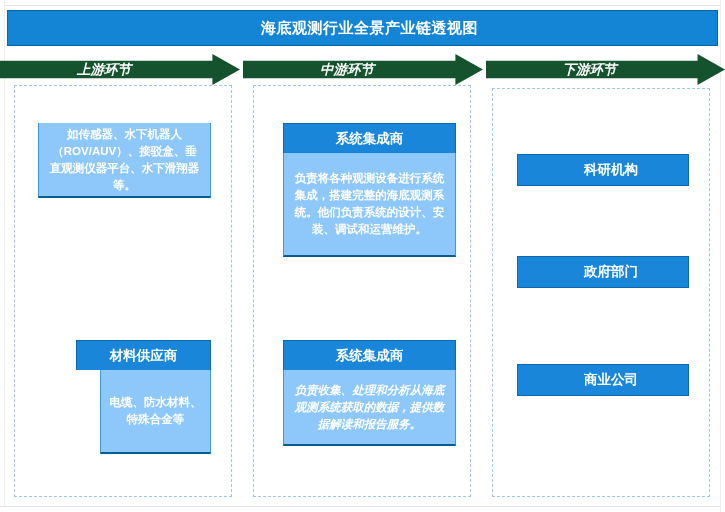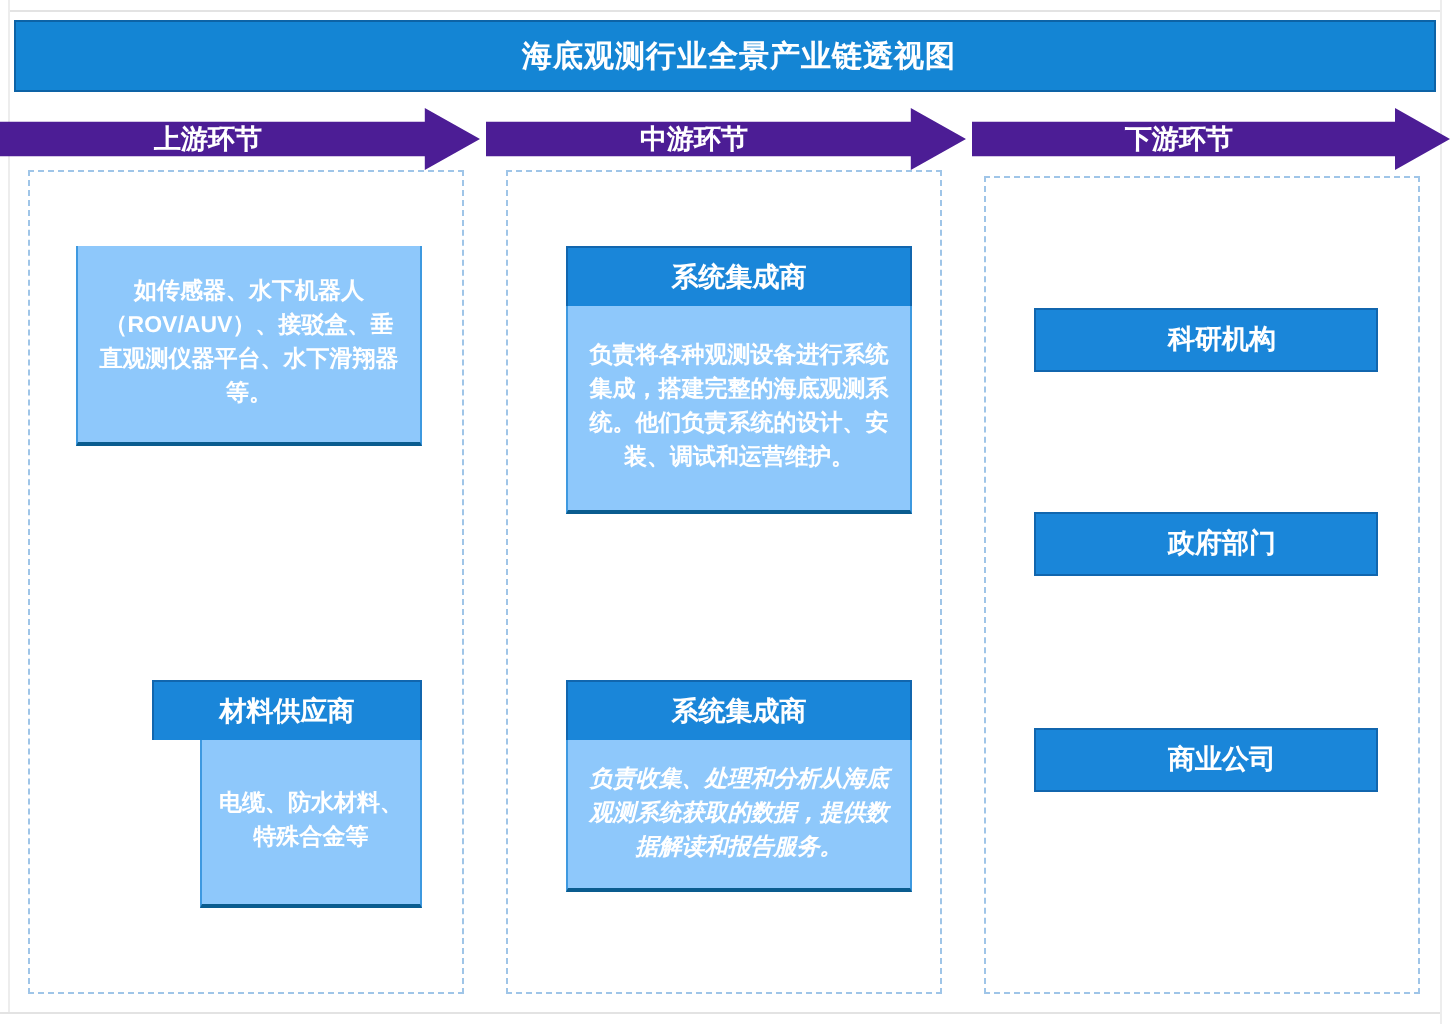--- a/index.html
+++ b/index.html
@@ -77,26 +77,27 @@
     font-weight: bold;
     letter-spacing: 0.5px;
     white-space: nowrap;
   }
 
   
   .arrow {
     position: absolute;
     height: 31px;
     top: 54px;
-    background: #4c1d95;
+    background: #14532d;
     display: flex;
     align-items: center;
     justify-content: center;
     -webkit-clip-path: polygon(0 22%, 0 22%, 88.5% 22%, 88.5% 0%, 100% 50%, 88.5% 100%, 88.5% 78%, 0 78%);
     clip-path: polygon(0% 22%, 88.5% 22%, 88.5% 0%, 100% 50%, 88.5% 100%, 88.5% 78%, 0% 78%);
+    font-style: italic;
   }
   .arrow-inner {
     color: #ffffff;
     font-size: 13.5px;
     font-weight: bold;
     white-space: nowrap;
     position: relative;
     left: -16px;
   }
   .arrow.a1 { left: 0px;   width: 240px; }
@@ -149,21 +150,21 @@
   .card-body-text {
     color: #ffffff;
     font-size: 11.5px;
     font-weight: bold;
     line-height: 17px;
     text-align: center;
   }
 
   
   .card.c-up-1  { left: 38px;  top: 123px; width: 173px; }
-  .card.c-up-1 .card-body { height: 100px; }
+  .card.c-up-1 .card-body { height: 75px; }
   .card.c-up-2  { left: 38px;  top: 340px; width: 173px; padding-left: 38px; }
   .card.c-up-2 .card-body { height: 84px; margin-left: 24px; }
   .card.c-mid-1 { left: 283px; top: 123px; width: 173px; }
   .card.c-mid-1 .card-body { height: 104px; }
   .card.c-mid-2 { left: 283px; top: 340px; width: 173px; }
   .card.c-mid-2 .card-body { height: 76px; font-style: italic; }
 
   
   .bar {
     position: absolute;

